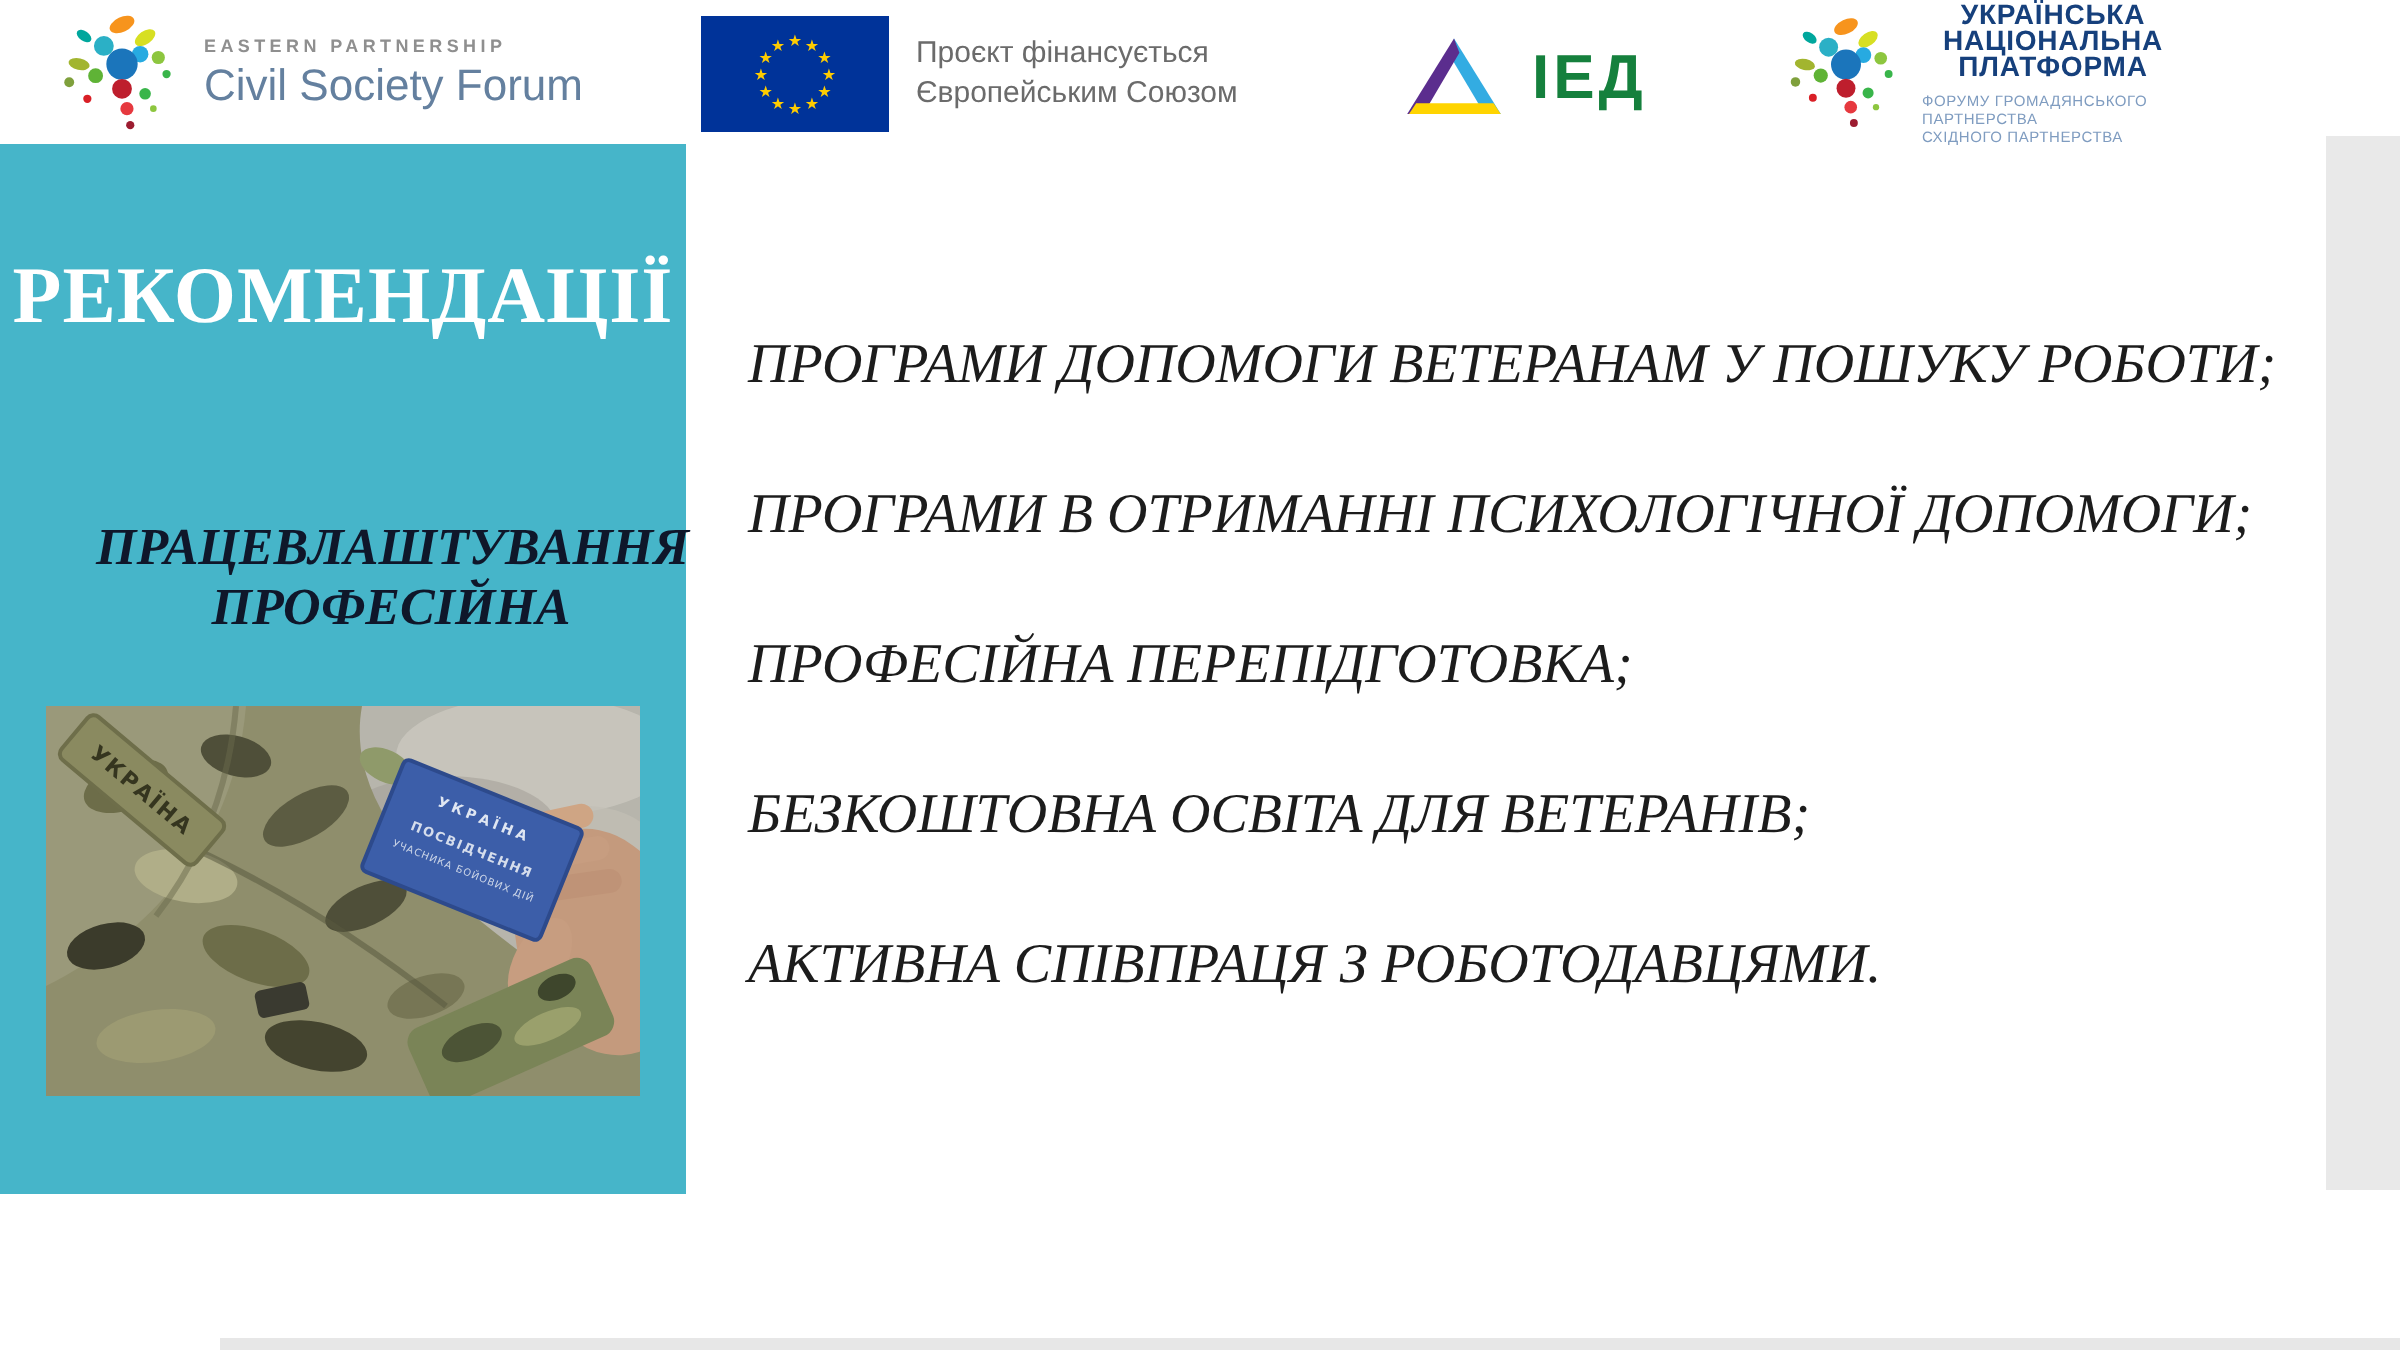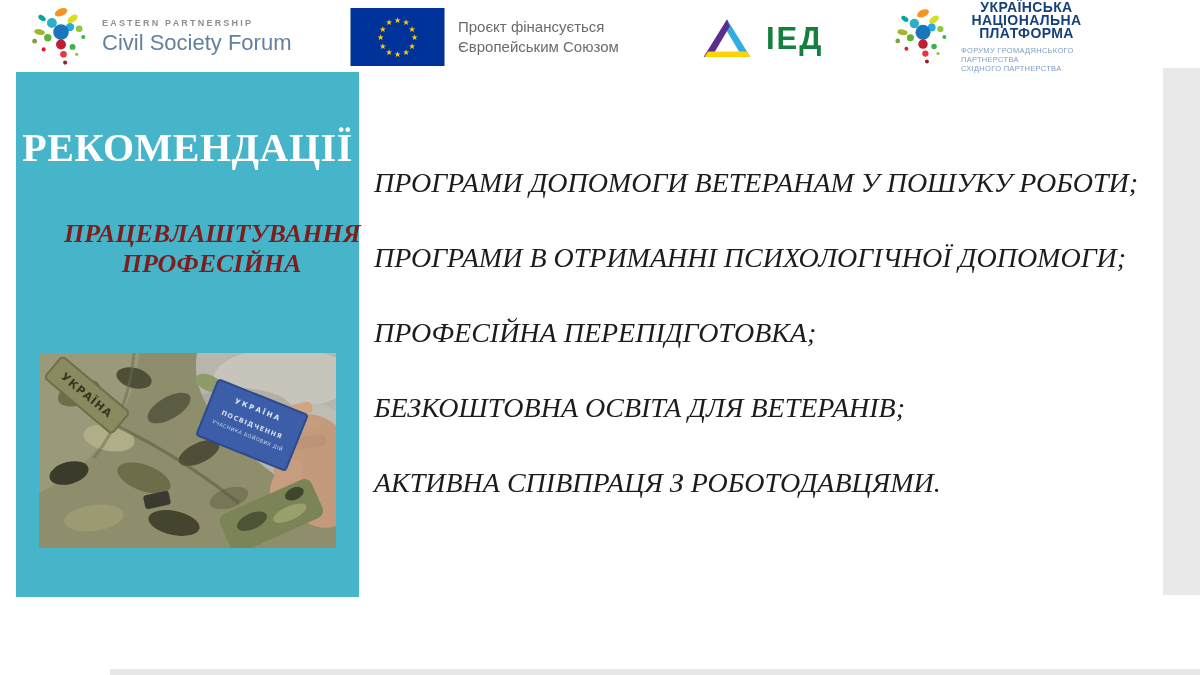--- a/index.html
+++ b/index.html
@@ -30,27 +30,27 @@
   .logo-unp{left:893px;top:5px;height:64px;}
   .star-icon-sm{width:60px;height:64px;flex:0 0 auto;}
   .unp-text{margin-left:8px;font-family:"Liberation Sans","DejaVu Sans",sans-serif;}
   .unp-line-bold{font-size:14px;font-weight:bold;color:#16407c;letter-spacing:.4px;line-height:13px;text-align:center;}
   .unp-line-small{font-size:7.5px;color:#7f9cc0;letter-spacing:.3px;line-height:9px;}
   .unp-gap{height:6px;}
   
   .right-strip{position:absolute;left:1163px;top:68px;width:37px;height:527px;background:#e9e9e9;}
   .bottom-strip{position:absolute;left:110px;top:669px;width:1090px;height:6px;background:#e7e7e7;}
   
-  .sidebar{position:absolute;left:16px;top:72px;width:343px;height:525px;background:#46b5c9;}
+  .sidebar{position:absolute;left:0;top:72px;width:343px;height:525px;background:#46b5c9;}
   .sidebar-title{
     margin-top:52px;text-align:center;color:#ffffff;font-weight:bold;
     font-size:40px;letter-spacing:.5px;font-family:"Liberation Serif","DejaVu Serif",serif;
   }
   .sidebar-subtitle{
-    margin-top:48px;text-align:center;color:#7f1d1d;font-weight:bold;font-style:italic;
+    margin-top:88px;text-align:center;color:#0f172a;font-weight:bold;font-style:italic;
     font-size:26px;line-height:30px;font-family:"Liberation Serif","DejaVu Serif",serif;padding-left:48px;
   }
   .sidebar-photo{position:absolute;left:23px;top:281px;width:297px;height:195px;}
   
   .main-text{
     position:absolute;left:374px;top:164px;width:766px;
     font-size:28px;line-height:38px;color:#1c1c1c;font-style:italic;
   }
   .main-text p{
     margin:0 0 37px 0;text-align:justify;text-align-last:left;

